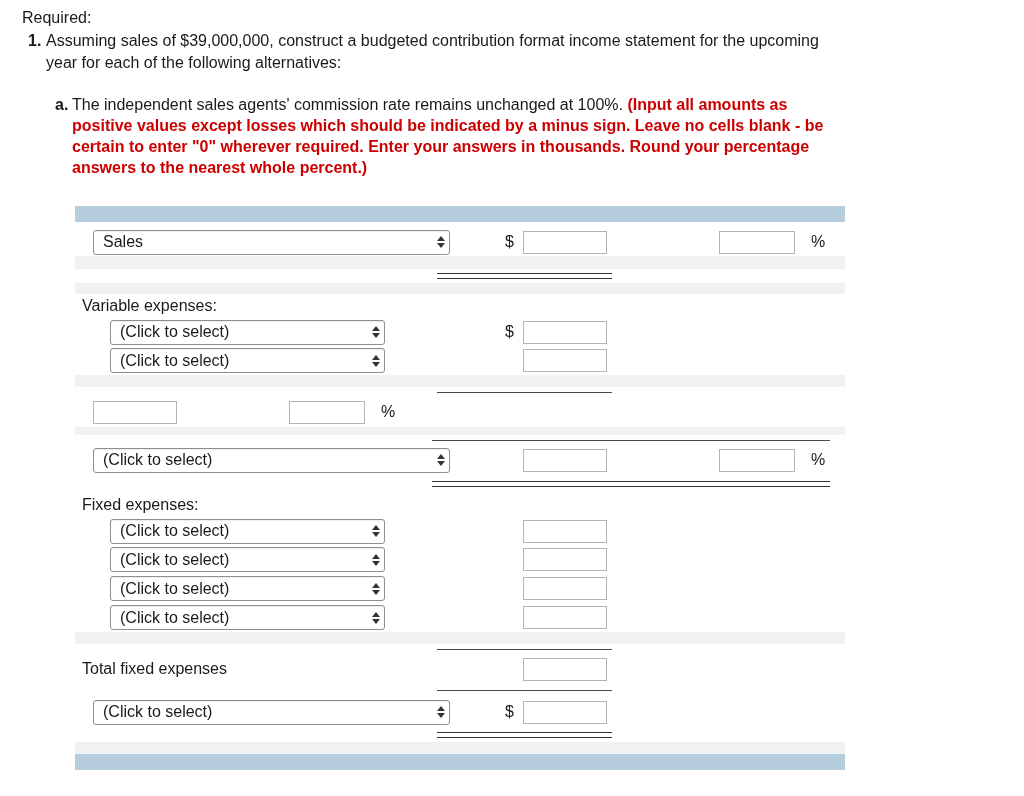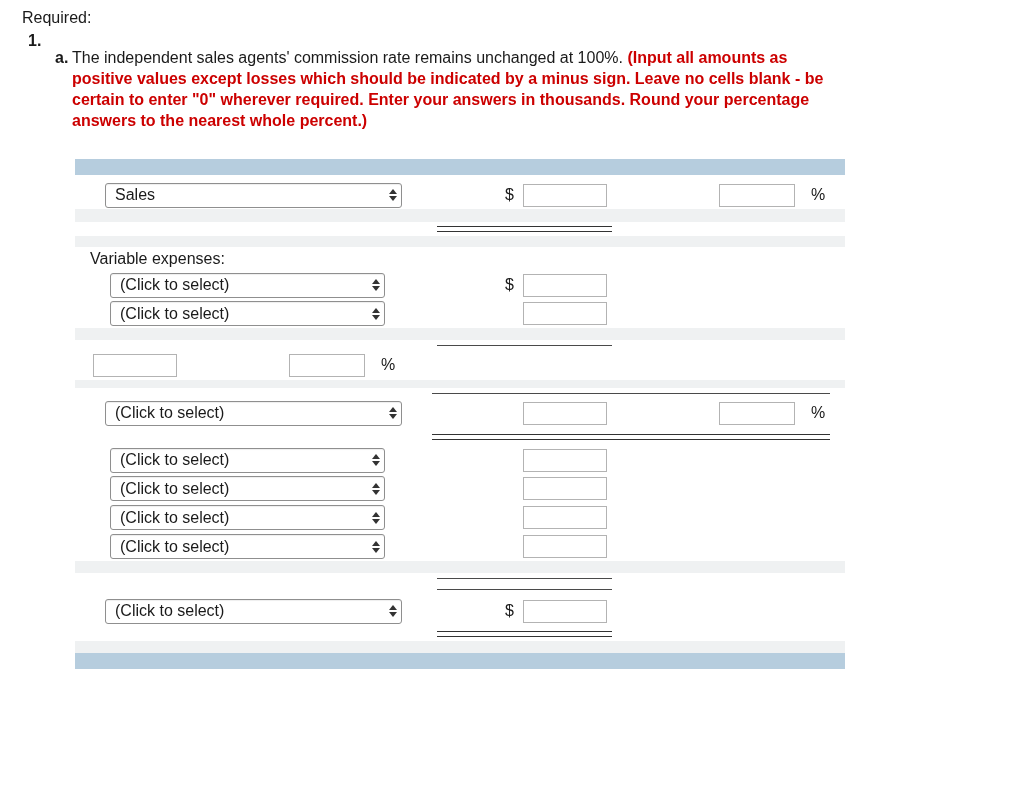--- a/index.html
+++ b/index.html
@@ -29,31 +29,31 @@
 
   .row { display: flex; align-items: center; background: #fff; }
   .h24 { height: 24px; } .h28 { height: 28px; } .h29 { height: 29px; } .h30 { height: 30px; }
   .cl   { flex: 0 0 430px; width: 430px; display: flex; align-items: center; }
   .cd   { flex: 0 0 18px; width: 18px; font-size: 16px; }
   .ci1  { flex: 0 0 86px; width: 86px; }
   .cgap { flex: 0 0 110px; width: 110px; }
   .ci2  { flex: 0 0 78px; width: 78px; }
   .cpct { flex: 0 0 22px; margin-left: 14px; font-size: 16px; }
 
-  .lbl { margin-left: 15px; white-space: nowrap; text-align: right; }
+  .lbl { margin-left: 7px; white-space: nowrap; text-align: right; }
 
   .dd {
     position: relative; height: 25px; background: #ffffff;
     border: 1px solid #8f8f8f; border-radius: 3px;
     display: flex; align-items: center;
     padding: 0 22px 0 9px; font-size: 16px;
     box-shadow: inset 0 1px 1px rgba(0,0,0,0.07);
     cursor: default; white-space: nowrap; overflow: hidden;
   }
-  .dd.main { margin-left: 30px; width: 297px; }
+  .dd.main { margin-left: 18px; width: 357px; }
   .dd.ind  { margin-left: 35px; width: 275px; }
   .spin { position: absolute; top: 50%; right: 4px; transform: translateY(-50%);
           display: flex; flex-direction: column; align-items: center; gap: 2px; }
   .tu { width: 0; height: 0; border-left: 4px solid transparent; border-right: 4px solid transparent; border-bottom: 5px solid #333; }
   .td { width: 0; height: 0; border-left: 4px solid transparent; border-right: 4px solid transparent; border-top: 5px solid #333; }
 
   input.amt  { width: 84px; height: 23px; border: 1px solid #b3b3b3; background: #fff; font-family: "Liberation Sans", sans-serif; font-size: 15px; padding: 0 4px; }
   input.amt2 { width: 76px; height: 23px; border: 1px solid #b3b3b3; background: #fff; font-family: "Liberation Sans", sans-serif; font-size: 15px; padding: 0 4px; }
 
   .rulerow { background: #fff; display: flex; align-items: center; }
@@ -62,20 +62,21 @@
   .rule1w { margin-left: 357px; width: 398px; height: 0; border-top: 1px solid #4a4a4a; }
   .rule2w { margin-left: 357px; width: 398px; height: 6px; border-top: 1px solid #333; border-bottom: 1px solid #333; }
 </style>
 </head>
 <body>
 
 <div class="req">Required:</div>
 
 <div class="item1">
   <span class="num">1.</span>
+  <span>Assuming sales of $39,000,000, construct a budgeted contribution format income statement for the upcoming year for each of the following alternatives:</span>
 </div>
 
 <div class="itema">
   <span class="num">a.</span>
   <span>The independent sales agents' commission rate remains unchanged at 100%. </span>
   <span class="red">(Input all amounts as positive values except losses which should be indicated by a minus sign. Leave no cells blank - be certain to enter "0" wherever required. Enter your answers in thousands.  Round your percentage answers to the nearest whole percent.)</span>
 </div>
 
 <div class="sheet">
 
@@ -171,20 +172,25 @@
     <div class="ci1"><input class="amt" value="" style=""></div>
     <div class="cgap"></div>
     <div class="ci2"><input class="amt2" value="" style=""></div>
     <div class="cpct">%</div>
   </div>
 
   <div class="rulerow h18">
       <div class="rule2w"></div>
     </div>
 
+  <div class="row h24">
+    <div class="cl">
+        <span class="lbl">Fixed expenses:</span>
+      </div>
+  </div>
 
   <div class="row h28">
     <div class="cl">
       <div class="dd ind">
         <span>(Click to select)</span>
         <span class="spin">
             <i class="tu"></i>
             <i class="td"></i>
           </span>
       </div>
@@ -233,20 +239,27 @@
     </div>
     <div class="cd"></div>
     <div class="ci1"><input class="amt" value="" style=""></div>
   </div>
 
   <div class="sp g h12"></div>
   <div class="rulerow h10">
       <div class="rule1n"></div>
     </div>
 
+  <div class="row h30">
+    <div class="cl">
+        <span class="lbl">Total fixed expenses</span>
+      </div>
+    <div class="cd"></div>
+    <div class="ci1"><input class="amt" value="" style=""></div>
+  </div>
 
   <div class="rulerow h13">
       <div class="rule1n"></div>
     </div>
 
   <div class="row h30">
     <div class="cl">
       <div class="dd main">
         <span>(Click to select)</span>
         <span class="spin">

